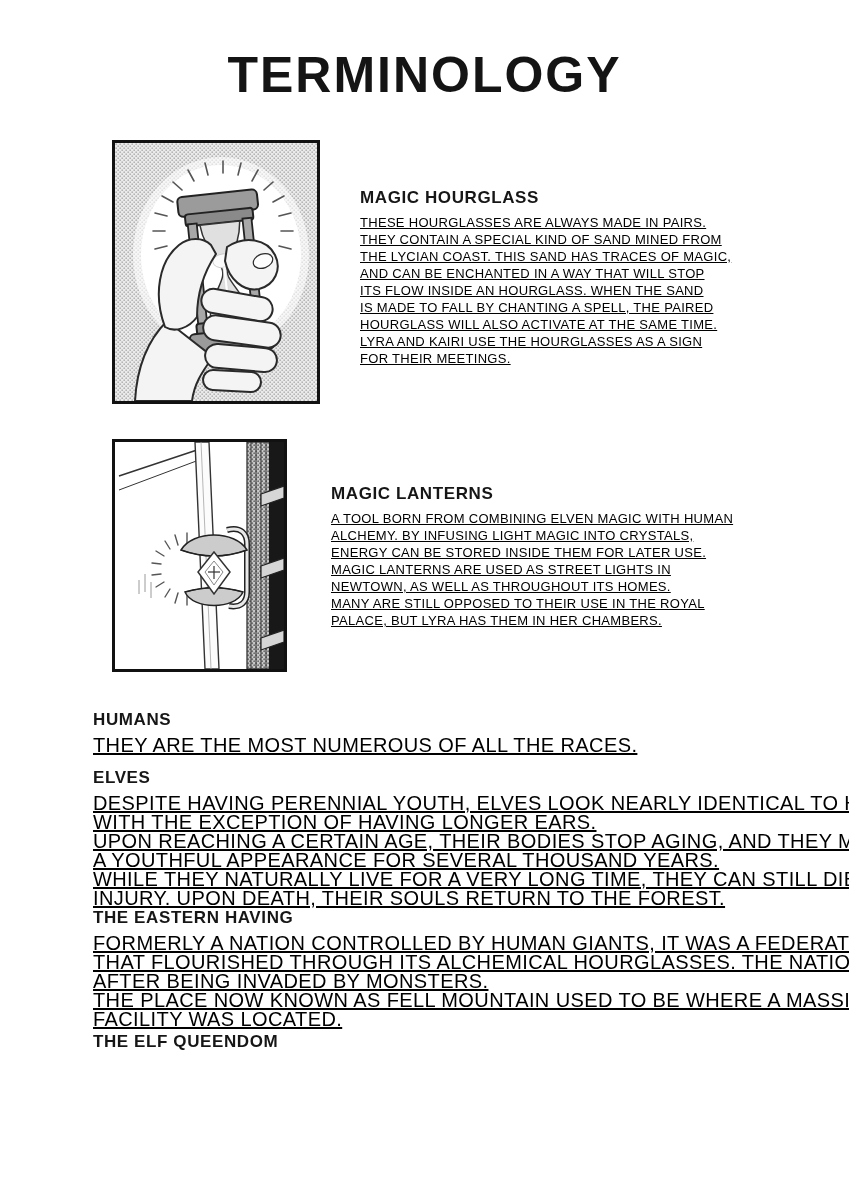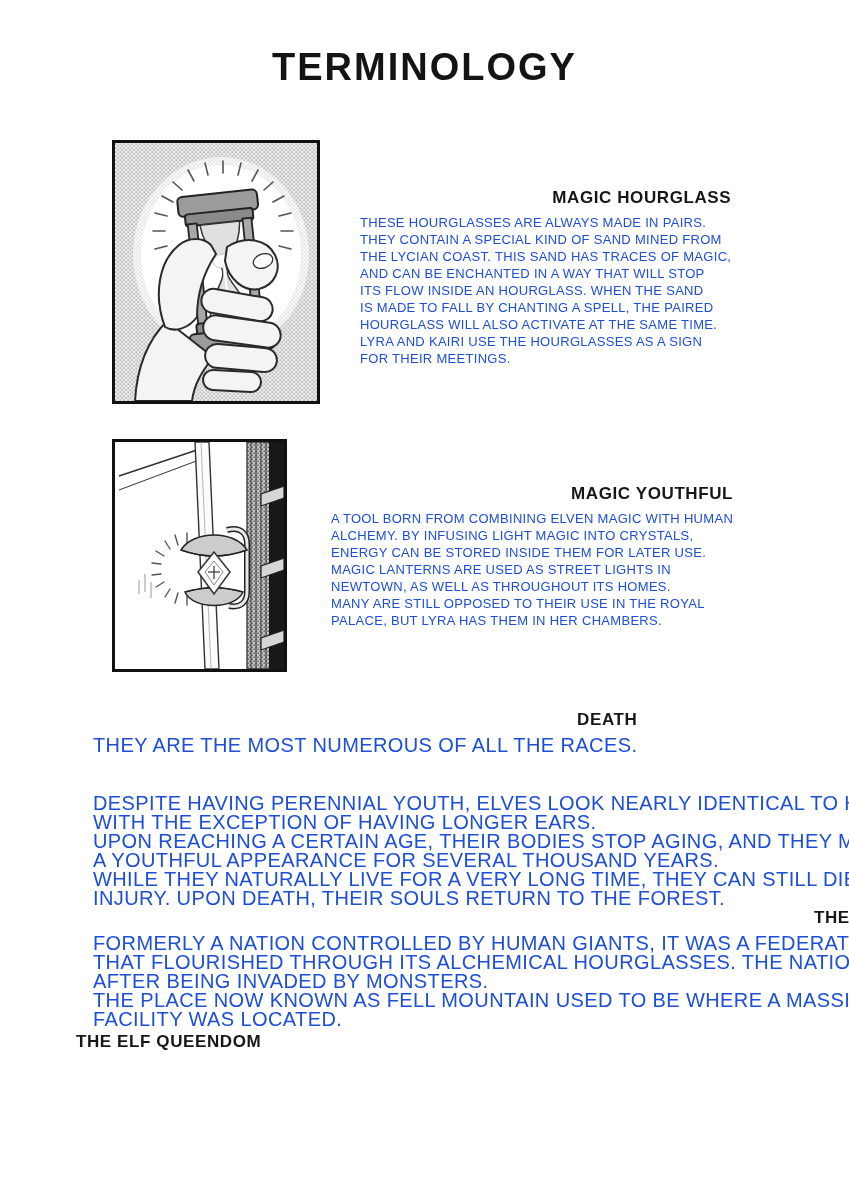--- a/index.html
+++ b/index.html
@@ -13,21 +13,21 @@
     font-family: "Liberation Sans", sans-serif;
     overflow: hidden;
   }
   .title {
     position: absolute;
     top: 46px;
     left: 0;
     width: 100%;
     margin: 0;
     text-align: center;
-    font-size: 38px;
+    font-size: 50px;
     font-weight: 700;
     letter-spacing: 2px;
     color: #141414;
   }
   .panel {
     position: absolute;
     border: 3px solid #111;
     background: #fff;
     box-sizing: border-box;
   }
@@ -35,36 +35,36 @@
   .panel-hourglass { left: 112px; top: 140px; width: 208px; height: 264px; }
   .panel-lantern   { left: 112px; top: 439px; width: 175px; height: 233px; }
 
   .entry { position: absolute; }
   .entry-heading {
     margin: 0;
     font-size: 17px;
     font-weight: 700;
     letter-spacing: 0.6px;
     color: #161616;
-    text-align: right;
   }
   .entry-body {
     margin-top: 6px;
     white-space: pre;
-    color: #1d4ed8;
+    color: #000000;
+    text-decoration: underline;
   }
   .narrow .entry-body { font-size: 13px;  line-height: 17px; letter-spacing: 0.3px; }
   .wide   .entry-body { font-size: 20px;  line-height: 19px; letter-spacing: 0.4px; }
 
   .block-hourglass { left: 360px; top: 188px; }
   .block-lanterns  { left: 331px; top: 484px; }
   .block-humans    { left: 93px;  top: 710px; }
   .block-elves     { left: 93px;  top: 768px; }
   .block-eastern   { left: 93px;  top: 908px; }
-  .block-queendom  { left: 76px;  top: 1032px; }
+  .block-queendom  { left: 93px;  top: 1032px; }
 </style>
 </head>
 <body>
 
 <div class="page">
 
   <h1 class="title">TERMINOLOGY</h1>
 
   <div class="panel panel-hourglass">
     <svg width="202" height="258" viewBox="0 0 202 258">
@@ -194,32 +194,32 @@
 THE LYCIAN COAST. THIS SAND HAS TRACES OF MAGIC,
 AND CAN BE ENCHANTED IN A WAY THAT WILL STOP
 ITS FLOW INSIDE AN HOURGLASS. WHEN THE SAND
 IS MADE TO FALL BY CHANTING A SPELL, THE PAIRED
 HOURGLASS WILL ALSO ACTIVATE AT THE SAME TIME.
 LYRA AND KAIRI USE THE HOURGLASSES AS A SIGN
 FOR THEIR MEETINGS.</div>
   </section>
 
   <section class="entry narrow block-lanterns">
-    <h2 class="entry-heading">MAGIC YOUTHFUL</h2>
+    <h2 class="entry-heading">MAGIC LANTERNS</h2>
     <div class="entry-body">A TOOL BORN FROM COMBINING ELVEN MAGIC WITH HUMAN
 ALCHEMY. BY INFUSING LIGHT MAGIC INTO CRYSTALS,
 ENERGY CAN BE STORED INSIDE THEM FOR LATER USE.
 MAGIC LANTERNS ARE USED AS STREET LIGHTS IN
 NEWTOWN, AS WELL AS THROUGHOUT ITS HOMES.
 MANY ARE STILL OPPOSED TO THEIR USE IN THE ROYAL
 PALACE, BUT LYRA HAS THEM IN HER CHAMBERS.</div>
   </section>
 
   <section class="entry wide block-humans">
-    <h2 class="entry-heading">DEATH</h2>
+    <h2 class="entry-heading">HUMANS</h2>
     <div class="entry-body">THEY ARE THE MOST NUMEROUS OF ALL THE RACES.</div>
   </section>
 
   <section class="entry wide block-elves">
     <h2 class="entry-heading">ELVES</h2>
     <div class="entry-body">DESPITE HAVING PERENNIAL YOUTH, ELVES LOOK NEARLY IDENTICAL TO HUMANS,
 WITH THE EXCEPTION OF HAVING LONGER EARS.
 UPON REACHING A CERTAIN AGE, THEIR BODIES STOP AGING, AND THEY MAINTAIN
 A YOUTHFUL APPEARANCE FOR SEVERAL THOUSAND YEARS.
 WHILE THEY NATURALLY LIVE FOR A VERY LONG TIME, THEY CAN STILL DIE FROM BODILY

